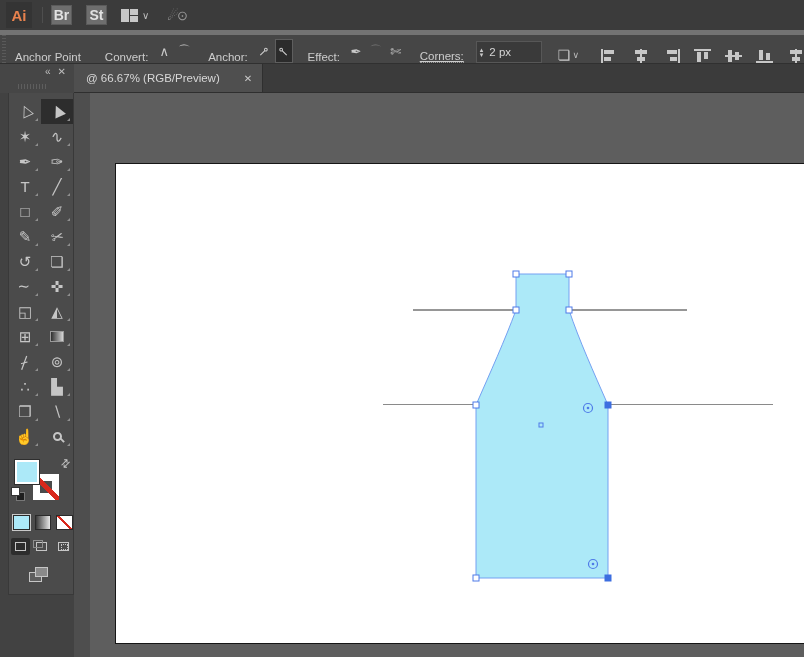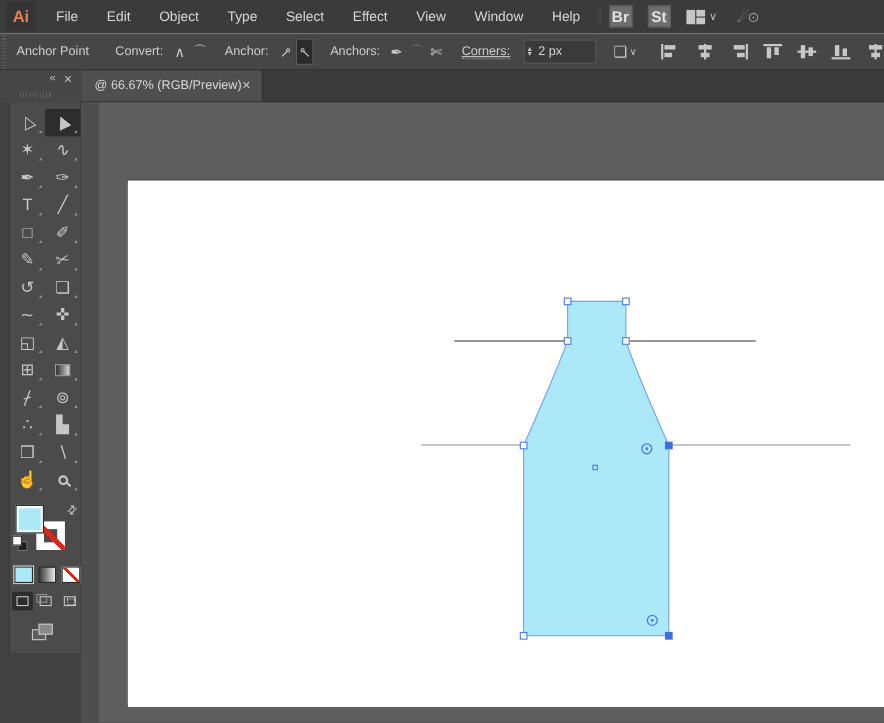--- a/index.html
+++ b/index.html
@@ -18,22 +18,22 @@
     font-size:14px; font-weight:bold; display:flex; align-items:center; justify-content:center; margin-right:14px; }
   .ws-icon { width:17px; height:13px; position:relative; margin-right:4px; }
   .ws-icon i { position:absolute; background:#C7C7C7; }
   .ws-icon .a { left:0; top:0; width:8px; height:13px; }
   .ws-icon .b { left:9px; top:0; width:8px; height:6px; }
   .ws-icon .c { left:9px; top:7px; width:8px; height:6px; }
   .chev { color:#BDBDBD; font-size:10px; margin-right:18px; }
   .gpu { display:flex; align-items:center; color:#9A9A9A; font-size:13px; letter-spacing:-2px; }
 
   
-  .controlbar { height:34px; background:#464646; border-top:1px solid #737373; border-bottom:1px solid #303030;
-    display:flex; align-items:center; flex:none; color:#CDCDCD; font-size:11.5px; overflow:hidden; }
+  .controlbar { height:34px; background:#464646; border-top:5px solid #737373; border-bottom:1px solid #303030;
+    display:flex; align-items:flex-end; flex:none; color:#CDCDCD; font-size:11.5px; overflow:hidden; }
   .grip-v { width:7px; height:100%; background:repeating-linear-gradient(0deg,#5A5A5A 0 1px,transparent 1px 3px);
     background-size:4px 100%; background-repeat:repeat-y; background-position:2px 0; flex:none; }
   .cb-label { margin:0 10px 0 8px; white-space:nowrap; }
   .cb-group-label { margin:0 6px 0 14px; white-space:nowrap; }
   .cb-icon { width:24px; height:24px; display:flex; align-items:center; justify-content:center;
     color:#C9C9C9; font-size:13px; margin:0 1px; border:1px solid transparent; }
   .cb-icon.pressed { background:#2B2B2B; border:1px solid #5E5E5E; }
   .cb-icon.disabled { opacity:.35; }
   .cb-icon .g { display:inline-block; }
   .corners-label { border-bottom:1px dotted #9A9A9A;text-decoration:underline; }
@@ -104,45 +104,34 @@
   .mode-btn.inside .r::after { content:""; position:absolute; left:2px; top:1px; width:5px; height:4px; border:1px dotted #C6C6C6; }
   .screen-mode { position:relative; width:20px; height:16px; margin:12px 0 0 20px; }
   .screen-mode .r1 { position:absolute; left:0; top:5px; width:13px; height:10px; border:1px solid #C6C6C6; background:#5E5E5E; }
   .screen-mode .r2 { position:absolute; left:6px; top:0; width:13px; height:10px; border:1px solid #C6C6C6; background:#8A8A8A; }
   .dock-filler { flex:1; background:#424242; }
 
   
   .doccol { flex:1; display:flex; flex-direction:column; min-width:0; }
   .tabbar { height:29px; background:#3B3B3B; display:flex; flex:none; border-bottom:1px solid #2F2F2F; }
   .tab { background:#4F4F4F; color:#D8D8D8; font-size:11.5px; display:flex; align-items:center;
-    padding:0 10px 0 12px; gap:0; border-right:1px solid #2F2F2F; }
+    padding:0 10px 0 12px; gap:24px; border-right:1px solid #2F2F2F; }
   .tab-close { color:#C9C9C9; font-size:10px; }
   .canvas { flex:1; position:relative; background:#5E5E5E; overflow:hidden; }
   .canvas-strip { position:absolute; left:0; top:0; width:16px; height:100%; background:#4E4E4E; }
   .artboard { position:absolute; left:41px; top:70px; width:720px; height:481px; background:#FFF; border:1px solid #161616; }
   #artwork-svg { position:absolute; left:0; top:0; }
 </style>
 </head>
 <body>
 
 <div class="app">
 
   <div class="menubar">
     <div class="ai-logo">Ai</div>
-    <div class="menu-items" id="menu-items">
-        <div class="menu-item">File</div>
-        <div class="menu-item">Edit</div>
-        <div class="menu-item">Object</div>
-        <div class="menu-item">Type</div>
-        <div class="menu-item">Select</div>
-        <div class="menu-item">Effect</div>
-        <div class="menu-item">View</div>
-        <div class="menu-item">Window</div>
-        <div class="menu-item">Help</div>
-      </div>
     <div class="mb-sep"></div>
     <div class="mb-btn">Br</div>
     <div class="mb-btn">St</div>
     <div class="ws-icon">
         <i class="a"></i>
         <i class="b"></i>
         <i class="c"></i>
       </div>
     <div class="chev">∨</div>
     <div class="gpu">
@@ -161,21 +150,21 @@
     <div class="cb-icon">
         <span class="g">⌒</span>
       </div>
     <div class="cb-group-label">Anchor:</div>
     <div class="cb-icon">
         <span class="g" style="transform:rotate(-45deg)">⊸</span>
       </div>
     <div class="cb-icon pressed">
         <span class="g" style="transform:scaleX(-1) rotate(-45deg)">⊸</span>
       </div>
-    <div class="cb-group-label">Anchors:</div>
+    <div class="cb-group-label">Effect:</div>
     <div class="cb-icon">
         <span class="g">✒</span>
       </div>
     <div class="cb-icon disabled">
         <span class="g">⌒</span>
       </div>
     <div class="cb-icon">
         <span class="g">✄</span>
       </div>
     <div class="cb-group-label corners-label">Corners:</div>

